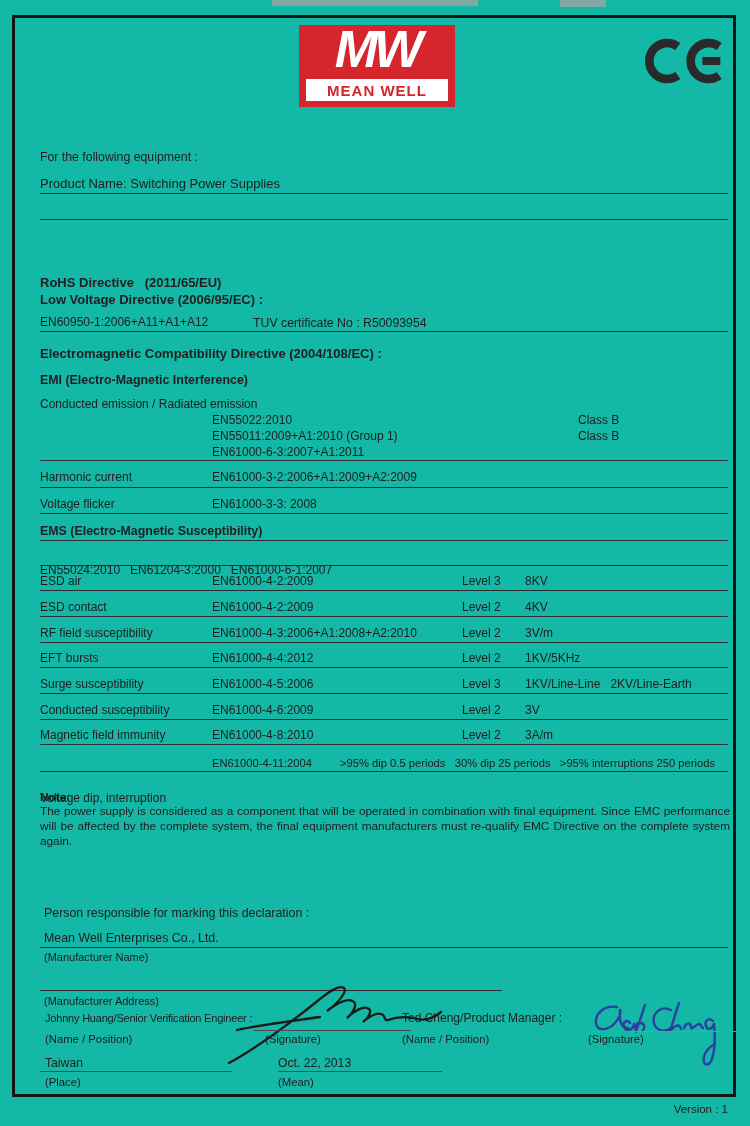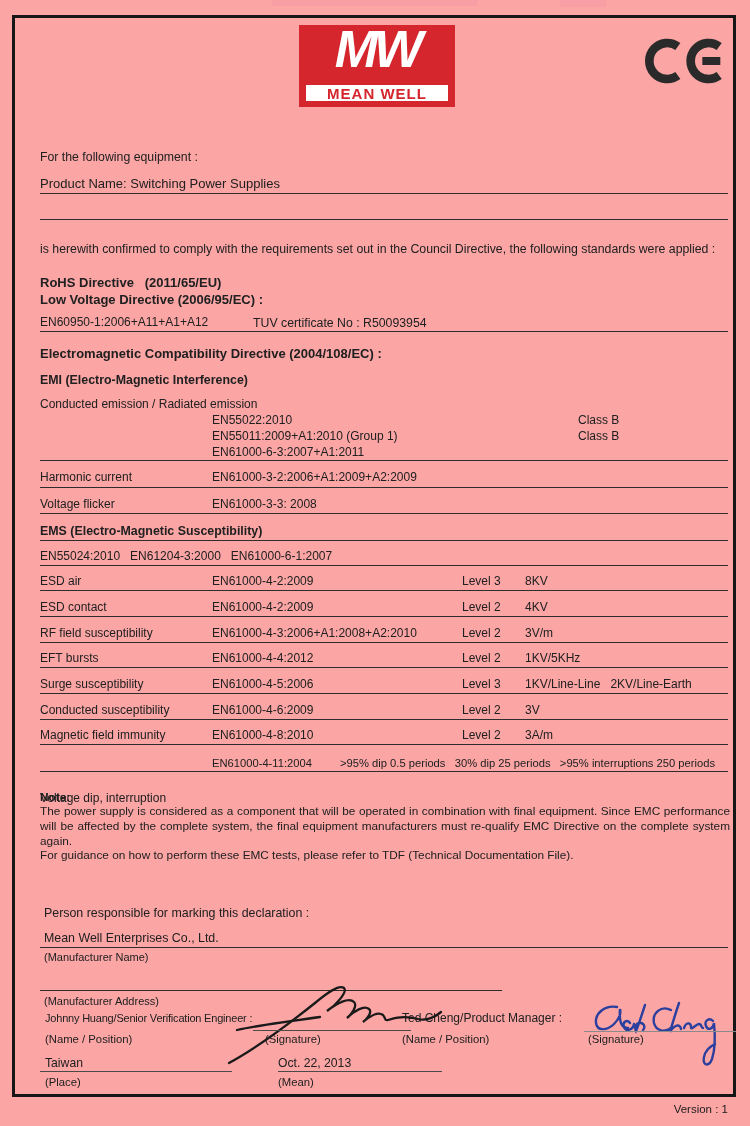--- a/index.html
+++ b/index.html
@@ -1,38 +1,38 @@
 <!DOCTYPE html>
 <html><head>
 <meta charset="utf-8">
 <style>
   html,body { margin:0; padding:0; background:#f4f4f4; }
   .page {
-    position:relative; width:750px; height:1126px; background:#fca5a5;
+    position:relative; width:750px; height:1126px; background:#14b8a6;
     font-family:"Liberation Sans", sans-serif; color:#202020; overflow:hidden;
   }
   .border-box {
     position:absolute; left:12px; top:15px; width:724px; height:1082px;
     border:3px solid #161616; box-sizing:border-box; background:transparent;
   }
   .t { position:absolute; white-space:pre; font-size:12px; color:#202020; line-height:1.15; }
   .b { font-weight:700; }
   .jp { position:absolute; white-space:normal; text-align:justify; color:#202020; }
   .line { position:absolute; height:0; border-top:1.5px solid #2d2d2d; }
   .grayline { border-top:1.2px solid #8a8a8a; }
   .small { font-size:11px; }
   .smudge { position:absolute; background:rgba(242,154,163,0.5); }
   
   .mw-logo { position:absolute; left:299px; top:25px; width:156px; height:82px; background:#d5252d; }
   .mw-letters {
     position:absolute; left:0; top:-6px; width:100%; text-align:center;
     font-weight:700; font-style:italic; font-size:52px; color:#ffffff; letter-spacing:-4px;
   }
   .mw-strip {
-    position:absolute; left:7px; right:7px; bottom:6px; height:16px; background:#ffffff;
+    position:absolute; left:7px; right:7px; bottom:6px; height:22px; background:#ffffff;
     display:flex; align-items:center; justify-content:center;
   }
   .mw-strip span { font-weight:700; font-size:15px; color:#d5252d; letter-spacing:1px; }
   .title { position:absolute; left:0; top:113px; width:750px; text-align:center; font-weight:700; font-size:17.5px; letter-spacing:0.2px; }
   .version { position:absolute; left:620px; top:1103px; width:108px; text-align:right; font-size:11.5px; }
   svg { position:absolute; overflow:visible; }
 </style>
 </head>
 <body>
 
@@ -54,21 +54,20 @@
     <path d="M 55.3,12.1 A 27,27 0 1 0 55.3,55.9" fill="none" stroke="#2a2a2a" stroke-width="13"></path>
     <path d="M 117.3,12.1 A 27,27 0 1 0 117.3,55.9" fill="none" stroke="#2a2a2a" stroke-width="13"></path>
     <path d="M 92,34 L 119,34" fill="none" stroke="#2a2a2a" stroke-width="12"></path>
   </svg>
 
 
   <div class="t" style="left:40px;top:150px;font-size:12.3px">For the following equipment :</div>
   <div class="t" style="left:40px;top:177px;font-size:13px">Product Name: Switching Power Supplies</div>
   <div class="line" style="left:40px;top:193px;width:688px"></div>
   <div class="line" style="left:40px;top:219px;width:688px"></div>
-  <div class="jp" style="left:40px;top:242px;width:692px;font-size:12.3px;line-height:15.5px">is herewith confirmed to comply with the requirements set out in the Council Directive, the following standards were applied :</div>
 
   <div class="t b" style="left:40px;top:276px;font-size:13px">RoHS Directive   (2011/65/EU)</div>
   <div class="t b" style="left:40px;top:293px;font-size:13px">Low Voltage Directive (2006/95/EC) :</div>
   <div class="t" style="left:40px;top:316px">EN60950-1:2006+A11+A1+A12</div>
   <div class="t" style="left:253px;top:316px;font-size:12.3px">TUV certificate No : R50093954</div>
   <div class="line" style="left:40px;top:331px;width:688px"></div>
   <div class="t b" style="left:40px;top:347px;font-size:13px">Electromagnetic Compatibility Directive (2004/108/EC) :</div>
 
   <div class="t b" style="left:40px;top:373px;font-size:12.4px">EMI (Electro-Magnetic Interference)</div>
   <div class="t" style="left:40px;top:398px">Conducted emission / Radiated emission</div>
@@ -80,21 +79,21 @@
   <div class="line" style="left:40px;top:460px;width:688px"></div>
   <div class="t" style="left:40px;top:471px">Harmonic current</div>
   <div class="t" style="left:212px;top:471px">EN61000-3-2:2006+A1:2009+A2:2009</div>
   <div class="line" style="left:40px;top:487px;width:688px"></div>
   <div class="t" style="left:40px;top:498px">Voltage flicker</div>
   <div class="t" style="left:212px;top:498px">EN61000-3-3: 2008</div>
   <div class="line" style="left:40px;top:513px;width:688px"></div>
 
   <div class="t b" style="left:40px;top:524px;font-size:12.4px">EMS (Electro-Magnetic Susceptibility)</div>
   <div class="line" style="left:40px;top:540px;width:688px"></div>
-  <div class="t" style="left:40px;top:550px">EN55024:2010   EN61204-3:2000   EN61000-6-1:2007</div>
+  <div class="t" style="left:40px;top:564px">EN55024:2010   EN61204-3:2000   EN61000-6-1:2007</div>
   <div class="line" style="left:40px;top:565px;width:688px"></div>
 
   <div class="t" style="left:40px;top:575px">ESD air</div>
   <div class="t" style="left:212px;top:575px">EN61000-4-2:2009</div>
   <div class="t" style="left:462px;top:575px">Level 3</div>
   <div class="t" style="left:525px;top:575px">8KV</div>
   <div class="line" style="left:40px;top:590px;width:688px"></div>
 
   <div class="t" style="left:40px;top:601px">ESD contact</div>
   <div class="t" style="left:212px;top:601px">EN61000-4-2:2009</div>
@@ -132,21 +131,20 @@
   <div class="t" style="left:525px;top:729px">3A/m</div>
   <div class="line" style="left:40px;top:744px;width:688px"></div>
 
   <div class="t" style="left:40px;top:792px">Voltage dip, interruption</div>
   <div class="t" style="left:212px;top:757px;font-size:11.2px">EN61000-4-11:2004</div>
   <div class="t" style="left:340px;top:757px;font-size:11.2px">&gt;95% dip 0.5 periods   30% dip 25 periods   &gt;95% interruptions 250 periods</div>
   <div class="line" style="left:40px;top:771px;width:688px"></div>
 
   <div class="t b" style="left:40px;top:791px;font-size:11.8px">Note:</div>
   <div class="jp" style="left:40px;top:804px;width:690px;font-size:11.8px;line-height:15px">The power supply is considered as a component that will be operated in combination with final equipment. Since EMC performance will be affected by the complete system, the final equipment manufacturers must re-qualify EMC Directive on the complete system again.</div>
-  <div class="t" style="left:40px;top:849px;font-size:11.8px">For guidance on how to perform these EMC tests, please refer to TDF (Technical Documentation File).</div>
 
   <div class="t" style="left:44px;top:906px;font-size:12.4px">Person responsible for marking this declaration :</div>
   <div class="t" style="left:44px;top:931px;font-size:12.4px">Mean Well Enterprises Co., Ltd.</div>
   <div class="line" style="left:40px;top:947px;width:688px"></div>
   <div class="t small" style="left:44px;top:951px">(Manufacturer Name)</div>
   <div class="line" style="left:40px;top:990px;width:462px"></div>
   <div class="t small" style="left:44px;top:995px">(Manufacturer Address)</div>
 
   <div class="t" style="left:45px;top:1012px;font-size:11px;letter-spacing:-0.2px">Johnny Huang/Senior Verification Engineer :</div>
   <div class="t" style="left:402px;top:1012px;font-size:12px">Ted Cheng/Product Manager :</div>

